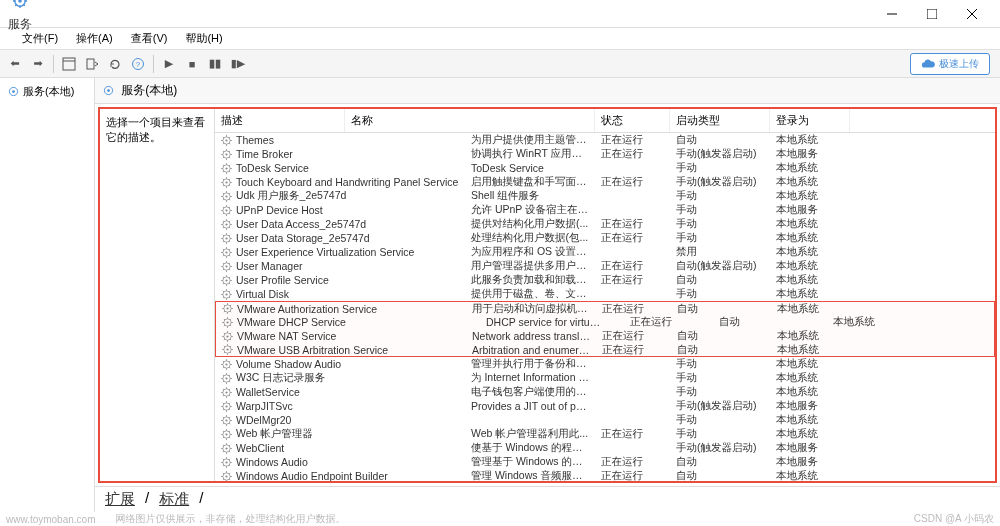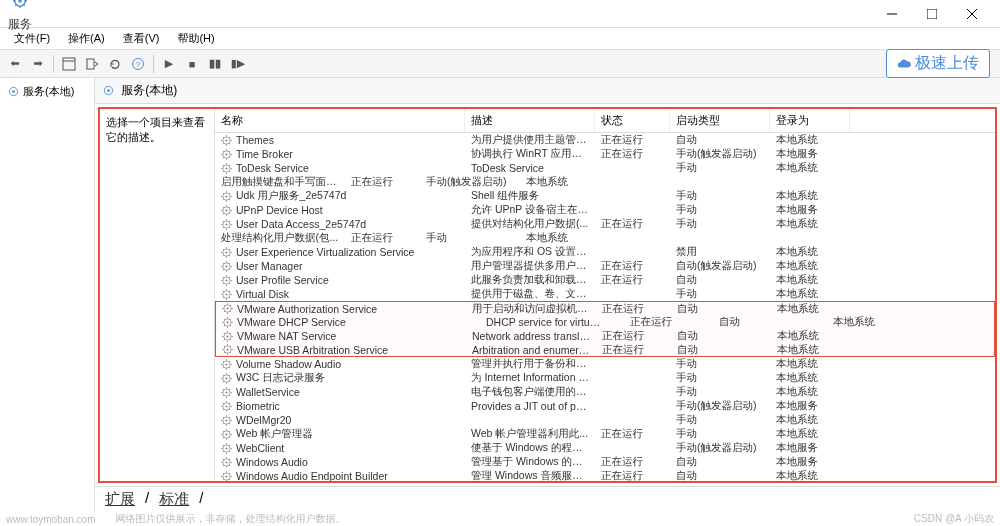--- a/index.html
+++ b/index.html
@@ -5,28 +5,28 @@
     * { margin: 0; padding: 0; box-sizing: border-box; }
     body { font-family: "Microsoft YaHei", "Segoe UI", sans-serif; font-size: 11px; background: #f0f0f0; width: 1000px; height: 526px; overflow: hidden; }
     
     .titlebar { height: 28px; background: #fff; border-bottom: 1px solid #ddd; display: flex; align-items: center; padding: 0 8px; justify-content: space-between; }
     .titlebar-left { display: flex; align-items: center; gap: 6px; flex-direction: column; }
     .gear-icon { width: 14px; height: 14px; color: #4a90d9; }
     .title-text { font-size: 12px; color: #333; }
     .titlebar-right { display: flex; gap: 0; }
     .win-btn { width: 40px; height: 28px; display: flex; align-items: center; justify-content: center; cursor: pointer; }
     
-    .menubar { height: 22px; background: #fff; display: flex; align-items: center; padding: 0 6px; gap: 2px; border-bottom: 1px solid #e0e0e0; }
+    .menubar { height: 22px; background: #fff; display: flex; align-items: center; padding: 0 14px; gap: 2px; border-bottom: 1px solid #e0e0e0; }
     .menu-item { padding: 2px 8px; cursor: pointer; font-size: 11px; }
     
     .toolbar { height: 28px; background: #f5f5f5; display: flex; align-items: center; padding: 0 4px; gap: 1px; border-bottom: 1px solid #ddd; justify-content: space-between;}
     .toolbar-left { display:flex; align-items:center; gap:1px; }
     .tool-btn { width: 22px; height: 22px; display: flex; align-items: center; justify-content: center; cursor: pointer; border: 1px solid transparent; color:#555; }
     .tool-sep { width: 1px; height: 18px; background: #ccc; margin: 0 3px; }
-    .upload-btn { display:flex; align-items:center; gap:4px; padding:3px 10px; background:#fff; border:1px solid #4a90d9; border-radius:3px; cursor:pointer; color:#4a90d9; font-size:16px; margin-right:6px;}
+    .upload-btn { display:flex; align-items:center; gap:4px; padding:3px 10px; background:#fff; border:1px solid #4a90d9; border-radius:3px; cursor:pointer; color:#4a90d9; font-size:10px; margin-right:6px;}
     .cloud-icon { width:14px; height:14px; }
     
     .main-area { display: flex; height: calc(526px - 28px - 22px - 28px - 14px); background: #fff; }
     .sidebar { width: 95px; border-right: 1px solid #ddd; padding: 4px 6px; background: #fff; }
     .sidebar-item { display: flex; align-items: center; gap: 4px; padding: 2px 2px; cursor: pointer; font-size: 11px; }
     
     .content-area { flex: 1; display: flex; flex-direction: column; }
     .content-header { padding: 4px 8px; border-bottom: 1px solid #ddd; font-size: 12px; background:#f8f8f8;}
     .content-body { flex: 1; display: flex; border: 2px solid #e74c3c; margin: 3px; overflow: hidden; }
     
@@ -165,22 +165,22 @@
       <span>服务(本地)</span>
     </div>
 
     <div class="content-body">
       <div class="description-pane">
         <div>选择一个项目来查看它的描述。</div>
       </div>
 
       <div class="service-list">
         <div class="list-header">
+          <div class="list-header-cell col-desc">描述</div>
           <div class="list-header-cell col-name">名称</div>
-          <div class="list-header-cell col-desc">描述</div>
           <div class="list-header-cell col-status">状态</div>
           <div class="list-header-cell col-startup">启动类型</div>
           <div class="list-header-cell col-logon">登录为</div>
         </div>
         <div id="service-rows">
             <div class="service-row" style="">
               <div class="service-cell col-name service-name-cell">
                 <svg class="svc-icon" viewBox="0 0 12 12">
                   <circle cx="6" cy="6" r="4" fill="none" stroke="#888" stroke-width="0.8"></circle>
                   <circle cx="6" cy="6" r="1.2" fill="#888"></circle>
@@ -215,20 +215,28 @@
                   <path d="M6 0v2M6 10v2M0 6h2M10 6h2M2 2l1.4 1.4M8.6 8.6L10 10M2 10l1.4-1.4M8.6 3.4L10 2" stroke="#888" stroke-width="0.8"></path>
                 </svg>
                 <span>ToDesk Service</span>
               </div>
               <div class="service-cell col-desc">ToDesk Service</div>
               <div class="service-cell col-status"></div>
               <div class="service-cell col-startup">手动</div>
               <div class="service-cell col-logon">本地系统</div>
             </div>
             <div class="service-row" style="">
+              <div class="service-cell col-name service-name-cell">
+                <svg class="svc-icon" viewBox="0 0 12 12">
+                  <circle cx="6" cy="6" r="4" fill="none" stroke="#888" stroke-width="0.8"></circle>
+                  <circle cx="6" cy="6" r="1.2" fill="#888"></circle>
+                  <path d="M6 0v2M6 10v2M0 6h2M10 6h2M2 2l1.4 1.4M8.6 8.6L10 10M2 10l1.4-1.4M8.6 3.4L10 2" stroke="#888" stroke-width="0.8"></path>
+                </svg>
+                <span>Touch Keyboard and Handwriting Panel Service</span>
+              </div>
               <div class="service-cell col-desc">启用触摸键盘和手写面板...</div>
               <div class="service-cell col-status">正在运行</div>
               <div class="service-cell col-startup">手动(触发器启动)</div>
               <div class="service-cell col-logon">本地系统</div>
             </div>
             <div class="service-row" style="">
               <div class="service-cell col-name service-name-cell">
                 <svg class="svc-icon" viewBox="0 0 12 12">
                   <circle cx="6" cy="6" r="4" fill="none" stroke="#888" stroke-width="0.8"></circle>
                   <circle cx="6" cy="6" r="1.2" fill="#888"></circle>
@@ -263,20 +271,28 @@
                   <path d="M6 0v2M6 10v2M0 6h2M10 6h2M2 2l1.4 1.4M8.6 8.6L10 10M2 10l1.4-1.4M8.6 3.4L10 2" stroke="#888" stroke-width="0.8"></path>
                 </svg>
                 <span>User Data Access_2e5747d</span>
               </div>
               <div class="service-cell col-desc">提供对结构化用户数据(...</div>
               <div class="service-cell col-status">正在运行</div>
               <div class="service-cell col-startup">手动</div>
               <div class="service-cell col-logon">本地系统</div>
             </div>
             <div class="service-row" style="">
+              <div class="service-cell col-name service-name-cell">
+                <svg class="svc-icon" viewBox="0 0 12 12">
+                  <circle cx="6" cy="6" r="4" fill="none" stroke="#888" stroke-width="0.8"></circle>
+                  <circle cx="6" cy="6" r="1.2" fill="#888"></circle>
+                  <path d="M6 0v2M6 10v2M0 6h2M10 6h2M2 2l1.4 1.4M8.6 8.6L10 10M2 10l1.4-1.4M8.6 3.4L10 2" stroke="#888" stroke-width="0.8"></path>
+                </svg>
+                <span>User Data Storage_2e5747d</span>
+              </div>
               <div class="service-cell col-desc">处理结构化用户数据(包...</div>
               <div class="service-cell col-status">正在运行</div>
               <div class="service-cell col-startup">手动</div>
               <div class="service-cell col-logon">本地系统</div>
             </div>
             <div class="service-row" style="">
               <div class="service-cell col-name service-name-cell">
                 <svg class="svc-icon" viewBox="0 0 12 12">
                   <circle cx="6" cy="6" r="4" fill="none" stroke="#888" stroke-width="0.8"></circle>
                   <circle cx="6" cy="6" r="1.2" fill="#888"></circle>
@@ -429,21 +445,21 @@
               <div class="service-cell col-startup">手动</div>
               <div class="service-cell col-logon">本地系统</div>
             </div>
             <div class="service-row" style="">
               <div class="service-cell col-name service-name-cell">
                 <svg class="svc-icon" viewBox="0 0 12 12">
                   <circle cx="6" cy="6" r="4" fill="none" stroke="#888" stroke-width="0.8"></circle>
                   <circle cx="6" cy="6" r="1.2" fill="#888"></circle>
                   <path d="M6 0v2M6 10v2M0 6h2M10 6h2M2 2l1.4 1.4M8.6 8.6L10 10M2 10l1.4-1.4M8.6 3.4L10 2" stroke="#888" stroke-width="0.8"></path>
                 </svg>
-                <span>Biometric</span>
+                <span>WarpJITSvc</span>
               </div>
               <div class="service-cell col-desc">Provides a JIT out of pro...</div>
               <div class="service-cell col-status"></div>
               <div class="service-cell col-startup">手动(触发器启动)</div>
               <div class="service-cell col-logon">本地服务</div>
             </div>
             <div class="service-row" style="">
               <div class="service-cell col-name service-name-cell">
                 <svg class="svc-icon" viewBox="0 0 12 12">
                   <circle cx="6" cy="6" r="4" fill="none" stroke="#888" stroke-width="0.8"></circle>

